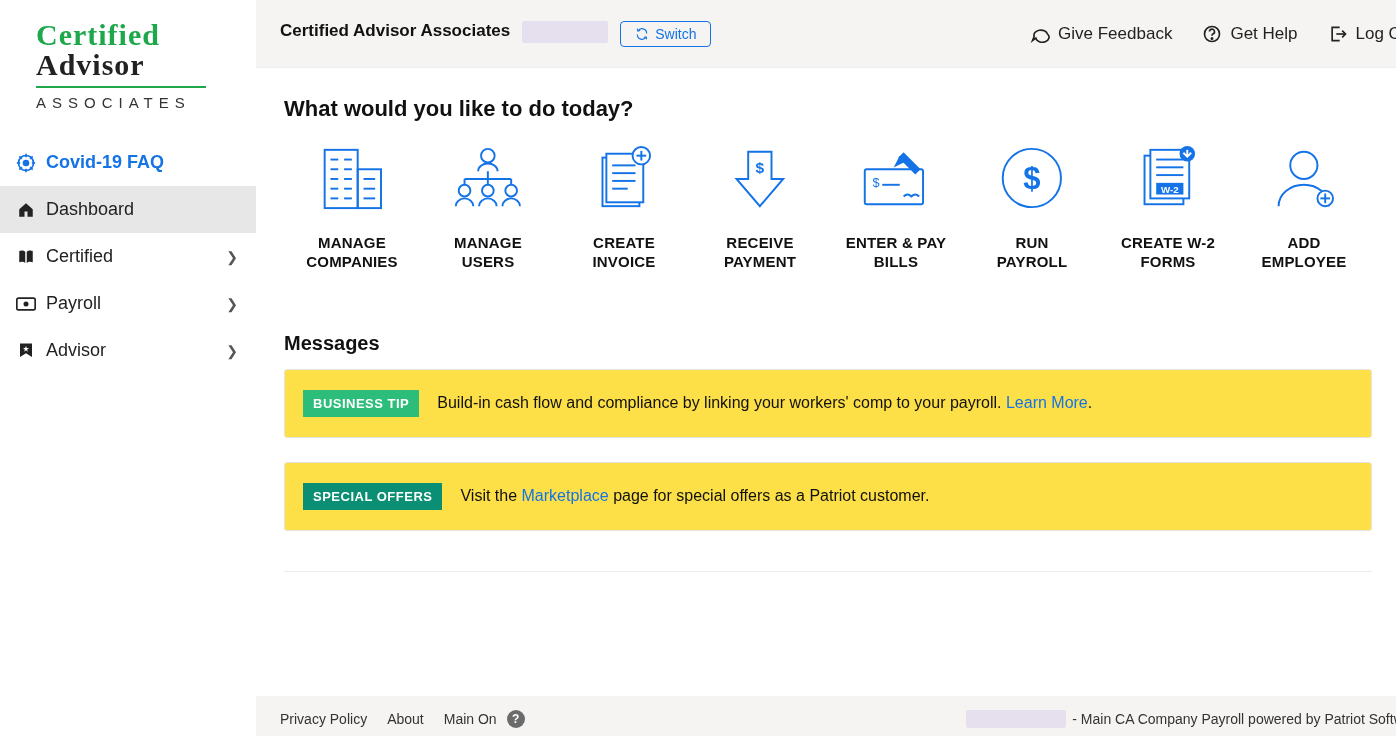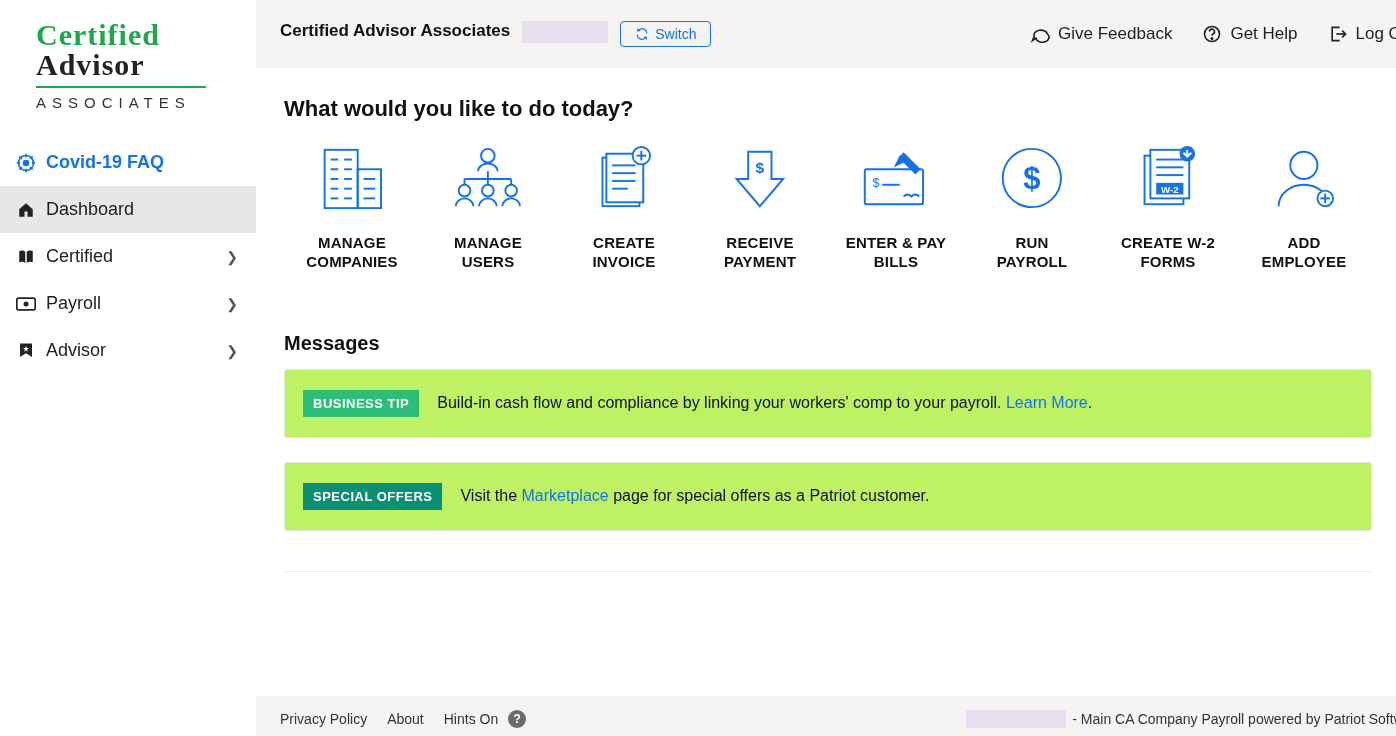--- a/index.html
+++ b/index.html
@@ -27,21 +27,21 @@
   .switch-btn { display: inline-flex; align-items: center; gap: 6px; border: 1.5px solid #1473e6; color: #1473e6; background: transparent; border-radius: 4px; padding: 4px 14px; font-size: 14px; cursor: pointer; }
   .top-right { margin-left: auto; display: flex; align-items: center; gap: 30px; }
   .top-link { display: inline-flex; align-items: center; gap: 8px; color: #222; font-size: 17px; cursor: pointer; }
   .content { padding: 28px 68px 0 28px; flex: 1; }
   h2.section-title { font-size: 22px; font-weight: 700; margin-bottom: 22px; }
   .tiles { display: flex; gap: 0; justify-content: space-between; margin-bottom: 60px; }
   .tile { width: 136px; text-align: center; cursor: pointer; }
   .tile svg { height: 68px; }
   .tile-label { margin-top: 18px; font-size: 15px; font-weight: 700; letter-spacing: 0.2px; line-height: 1.25; white-space: pre-line; }
   .messages-title { font-size: 20px; font-weight: 700; margin-bottom: 14px; }
-  .message-card { background: #bef264; border: 1px solid #e6e4e0; border-radius: 3px; padding: 20px 18px; margin-bottom: 24px; font-size: 16px; display: flex; align-items: center; gap: 18px; flex-wrap: wrap; }
+  .message-card { background: #fde047; border: 1px solid #e6e4e0; border-radius: 3px; padding: 20px 18px; margin-bottom: 24px; font-size: 16px; display: flex; align-items: center; gap: 18px; flex-wrap: wrap; }
   .badge { color: #fff; font-weight: 700; font-size: 13px; letter-spacing: 0.5px; padding: 6px 10px; display: inline-block; }
   .badge.tip { background: #2dbd7a; }
   .badge.offers { background: #0a8f74; }
   .link { color: #1473e6; cursor: pointer; }
   .footer-sep { border: none; border-top: 1px solid #eee; margin: 40px 0 0 0; }
   .footer { background: #f5f4f2; padding: 14px 16px 8px 24px; display: flex; align-items: center; font-size: 14px; color: #333; margin-top: 56px; }
   .footer .left { display: flex; align-items: center; gap: 20px; }
   .footer .flink { cursor: pointer; }
   .footer .qmark { display: inline-flex; width: 18px; height: 18px; border-radius: 50%; background: #6b6b6b; color: #fff; align-items: center; justify-content: center; font-size: 12px; font-weight: 700; margin-left: -10px; }
   .footer .right { margin-left: auto; display: flex; align-items: center; gap: 6px; }
@@ -289,21 +289,21 @@
         </span>
       </div>
 
       <hr class="footer-sep">
     </div>
 
     <div class="footer">
       <div class="left">
         <span class="flink">Privacy Policy</span>
         <span class="flink">About</span>
-        <span class="flink">Hints On</span>
+        <span class="flink">Main On</span>
         <span class="qmark">?</span>
       </div>
       <div class="right">
         <span class="redacted2"></span>
         <span>- Main CA Company Payroll powered by Patriot Software</span>
       </div>
     </div>
   </div>
 </div>
 

